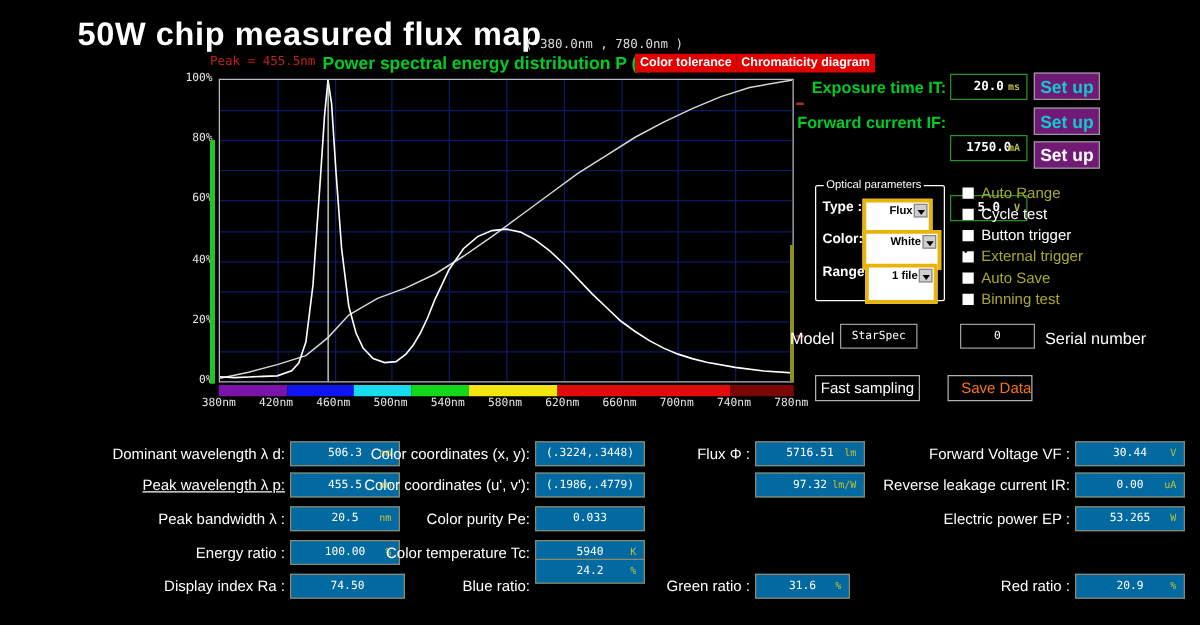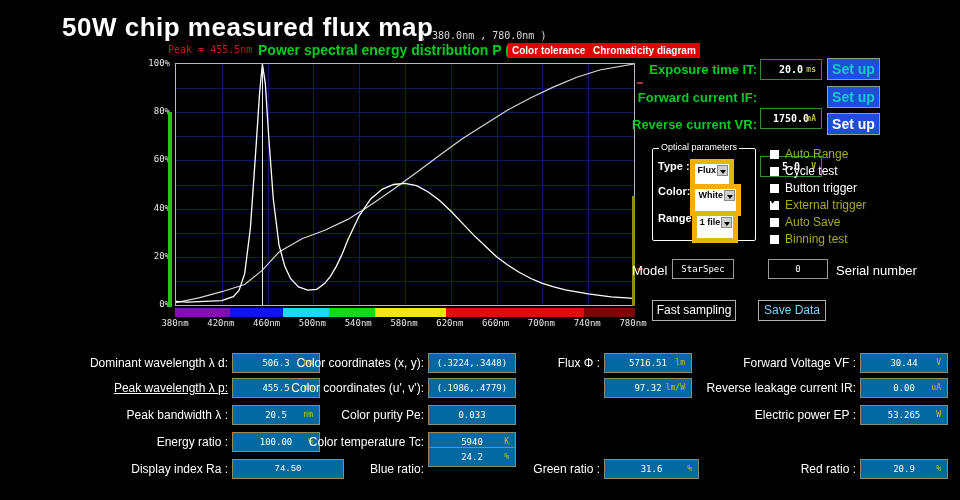--- a/index.html
+++ b/index.html
@@ -77,40 +77,40 @@
     border:1px solid #2b8f2b; background:#000; height:21px; line-height:19px;
     font-family:"DejaVu Sans Mono", monospace; font-size:10px; color:#ffffff;
     text-align:center; position:relative; cursor:text;font-weight:bold;
   }
   .valbox .unit {
     position:absolute; right:5px; top:0; font-size:8px; color:#b9b94a;
   }
   .setbtn {
     border:1px solid #9b9b9b; height:22px; line-height:20px; width:53px;
     font-size:14px; font-weight:bold; text-align:center; cursor:pointer;
-    background:#1d4ed8;
+    background:#701a75;
   }
   .setbtn.cyan  { color:#12c9d2; }
   .setbtn.white { color:#ffffff; }
 
   
   #optical-group {
     left:652px; top:148px; width:104px; height:93px;
     border:1px solid #ffffff; border-radius:2px;
   }
   #optical-legend {
     position:absolute; left:6px; top:-7px; background:#000; padding:0 2px;
     font-size:9px; color:#ffffff; white-space:nowrap;
   }
   .opt-row { position:absolute; left:5px; height:18px; }
   .opt-name { font-size:11px; font-weight:bold; color:#fff; float:left; line-height:18px; }
   .opt-sel {
-    float:left; background:#fff; color:#000; border:5px solid #eab308;
+    float:left; background:#fff; color:#000; border:3px solid #eab308;
     font-size:9px; height:32px; line-height:13px; margin-top:2px;
-    padding:0 13px 0 3px; position:relative; cursor:pointer; white-space:nowrap;
+    padding:0 13px 0 19px; position:relative; cursor:pointer; white-space:nowrap;
     font-family:"Liberation Sans", sans-serif; font-weight:bold;
   }
   .opt-sel .arrow {
     position:absolute; right:1px; top:1px; width:11px; height:11px;
     background:#cfcfcf; border:1px solid #888;
   }
   .opt-sel .arrow:after {
     content:""; position:absolute; left:2px; top:4px;
     border-left:3px solid transparent; border-right:3px solid transparent;
     border-top:4px solid #000;
@@ -143,21 +143,21 @@
     text-align:center; line-height:18px; color:#fff; cursor:text;
   }
   #serial-label { left:836px; top:263px; font-size:13px; color:#fff; }
   #btn-fast {
     left:652px; top:300px; width:84px; height:21px; border:1px solid #b0b0b0;
     background:#000; color:#fff; font-size:12px; text-align:center; line-height:19px;
     cursor:pointer;
   }
   #btn-save {
     left:758px; top:300px; width:68px; height:21px; border:1px solid #b0b0b0;
-    background:#000; color:#7dd3fc; font-size:12px; text-align:center; line-height:19px;
+    background:#000; color:#f97316; font-size:12px; text-align:right; line-height:19px;
     cursor:pointer;
   }
 
   
   #results { position:absolute; left:0; top:345px; width:960px; height:155px; }
   .res-label {
     position:absolute; font-size:12px; color:#ffffff; text-align:right;
     white-space:nowrap; line-height:20px;
   }
   .res-box {
@@ -242,21 +242,20 @@
     <div class="xlab" style="position: absolute; left: 481px; width: 44px;">780nm</div>
   </div>
 
 <div id="ctl-rows">
     <div class="abs ctl-label" style="left: 609px; top: 62px; width: 148px;">Exposure time IT:</div>
     <div class="abs valbox" style="left: 760px; top: 59px; width: 62px;">20.0<span class="unit">ms</span></div>
     <div class="abs setbtn cyan" style="left: 827px; top: 58px;">Set up</div>
     <div class="abs ctl-label" style="left: 609px; top: 90px; width: 148px;">Forward current IF:</div>
     <div class="abs valbox" style="left: 760px; top: 87px; width: 62px;">1750.0<span class="unit">mA</span></div>
     <div class="abs setbtn cyan" style="left: 827px; top: 86px;">Set up</div>
-    <div class="abs ctl-label" style="left: 609px; top: 117px; width: 148px;">Reverse current VR:</div>
     <div class="abs valbox" style="left: 760px; top: 114px; width: 62px;">5.0<span class="unit">V</span></div>
     <div class="abs setbtn white" style="left: 827px; top: 113px;">Set up</div>
   </div>
 
 <div class="abs" id="optical-group">
   <div id="optical-legend">Optical parameters</div>
 <div class="opt-row" style="top: 8px;">
       <span class="opt-name">Type :</span>
       <span class="opt-sel">Flux<span class="arrow"></span></span>
     </div>
@@ -307,36 +306,36 @@
 <div id="results">
     <div class="res-label" style="right: 732px; top: 8px;">Dominant wavelength λ d:</div>
     <div class="res-box" style="left: 232px; top: 8px; width: 88px;">506.3<span class="unit">nm</span></div>
     <div class="res-label" style="right: 732px; top: 33px; text-decoration: underline;">Peak wavelength λ p:</div>
     <div class="res-box" style="left: 232px; top: 33px; width: 88px;">455.5<span class="unit">nm</span></div>
     <div class="res-label" style="right: 732px; top: 60px;">Peak bandwidth λ :</div>
     <div class="res-box" style="left: 232px; top: 60px; width: 88px;">20.5<span class="unit">nm</span></div>
     <div class="res-label" style="right: 732px; top: 87px;">Energy ratio :</div>
     <div class="res-box" style="left: 232px; top: 87px; width: 88px;">100.00<span class="unit">%</span></div>
     <div class="res-label" style="right: 732px; top: 114px;">Display index Ra :</div>
-    <div class="res-box" style="left: 232px; top: 114px; width: 112px; font-family: Liberation Mono, monospace;">74.50</div>
+    <div class="res-box" style="left: 232px; top: 114px; width: 92px;">74.50</div>
     <div class="res-label" style="right: 536px; top: 8px;">Color coordinates (x, y):</div>
     <div class="res-box" style="left: 428px; top: 8px; width: 88px;">(.3224,.3448)</div>
     <div class="res-label" style="right: 536px; top: 33px;">Color coordinates (u', v'):</div>
     <div class="res-box" style="left: 428px; top: 33px; width: 88px;">(.1986,.4779)</div>
     <div class="res-label" style="right: 536px; top: 60px;">Color purity Pe:</div>
     <div class="res-box" style="left: 428px; top: 60px; width: 88px;">0.033</div>
     <div class="res-label" style="right: 536px; top: 87px;">Color temperature Tc:</div>
     <div class="res-box" style="left: 428px; top: 87px; width: 88px;">5940<span class="unit">K</span></div>
     <div class="res-label" style="right: 536px; top: 114px;">Blue ratio:</div>
     <div class="res-box" style="left: 428px; top: 102px; width: 88px; text-align: center;">24.2<span class="unit">%</span></div>
     <div class="res-label" style="right: 360px; top: 8px;">Flux Φ :</div>
     <div class="res-box" style="left: 604px; top: 8px; width: 88px;">5716.51<span class="unit">lm</span></div>
     <div class="res-box" style="left: 604px; top: 33px; width: 88px;">97.32<span class="unit">lm/W</span></div>
     <div class="res-label" style="right: 360px; top: 114px;">Green ratio :</div>
-    <div class="res-box" style="left: 604px; top: 114px; width: 95px;">31.6<span class="unit">%</span></div>
+    <div class="res-box" style="left: 604px; top: 114px; width: 76px;">31.6<span class="unit">%</span></div>
     <div class="res-label" style="right: 104px; top: 8px;">Forward Voltage VF :</div>
     <div class="res-box" style="left: 860px; top: 8px; width: 88px;">30.44<span class="unit">V</span></div>
     <div class="res-label" style="right: 104px; top: 33px;">Reverse leakage current IR:</div>
     <div class="res-box" style="left: 860px; top: 33px; width: 88px;">0.00<span class="unit">uA</span></div>
     <div class="res-label" style="right: 104px; top: 60px;">Electric power EP :</div>
     <div class="res-box" style="left: 860px; top: 60px; width: 88px;">53.265<span class="unit">W</span></div>
     <div class="res-label" style="right: 104px; top: 114px;">Red ratio :</div>
     <div class="res-box" style="left: 860px; top: 114px; width: 88px;">20.9<span class="unit">%</span></div>
   </div>
 

